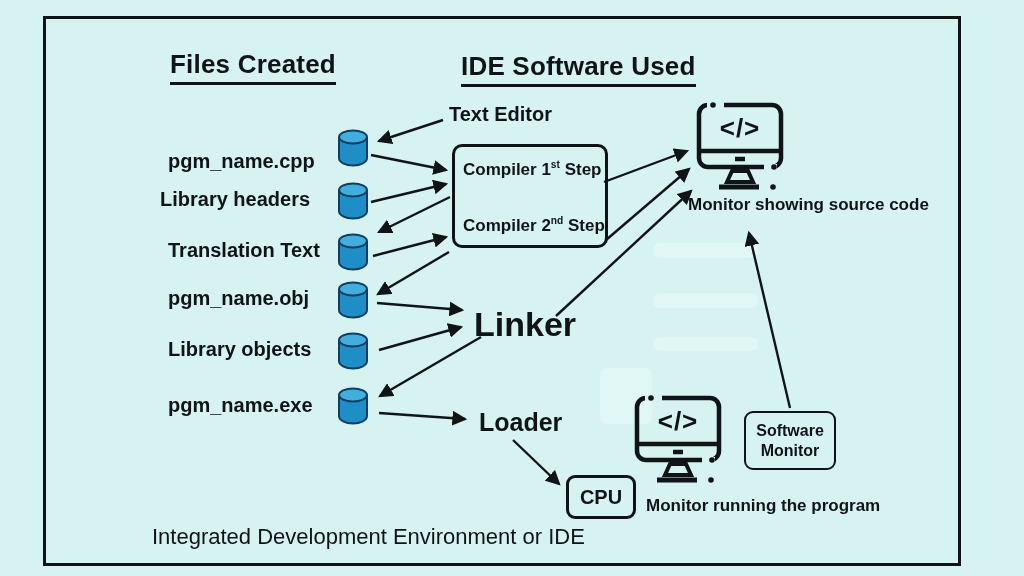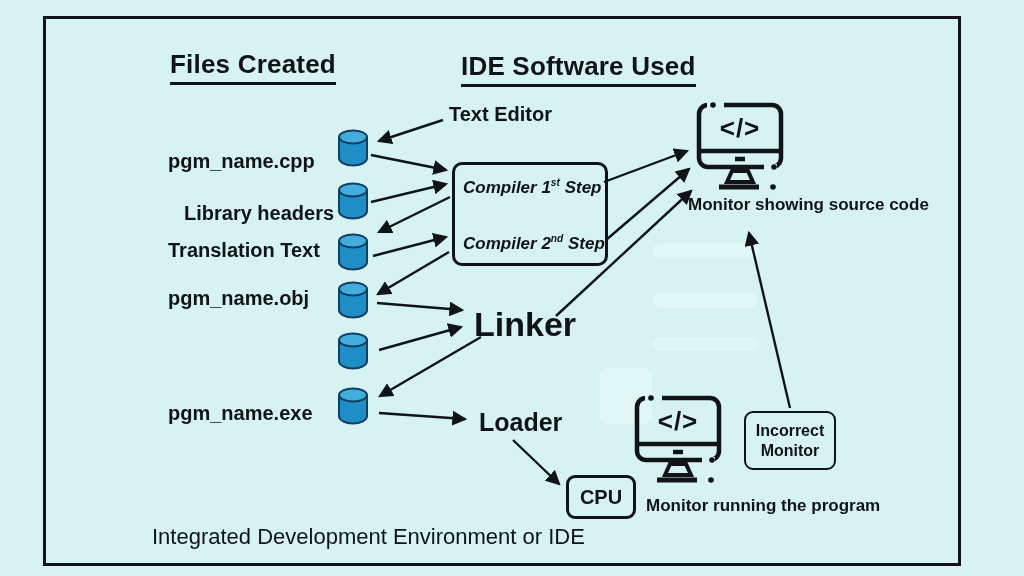--- a/index.html
+++ b/index.html
@@ -66,24 +66,25 @@
   <div class="abs frame"></div>
 
   <div class="abs" style="left:170px;top:49px;">
     <span class="heading">Files Created</span>
   </div>
   <div class="abs" style="left:461px;top:51px;">
     <span class="heading">IDE Software Used</span>
   </div>
 
   <div class="abs file-label" style="left:168px;top:136px;margin-top:14px;">pgm_name.cpp</div>
-  <div class="abs file-label" style="left:184px;top:188px;margin-top:14px;">Library headers</div>
+  <div class="abs file-label" style="left:160px;top:188px;">Library headers</div>
   <div class="abs file-label" style="left:168px;top:239px;">Translation Text</div>
   <div class="abs file-label" style="left:168px;top:287px;">pgm_name.obj</div>
-  <div class="abs file-label" style="left:168px;top:394px;margin-top:8px;">pgm_name.exe</div>
+  <div class="abs file-label" style="left:168px;top:338px;">Library objects</div>
+  <div class="abs file-label" style="left:168px;top:394px;">pgm_name.exe</div>
 
   <svg class="abs" style="left:336px;top:128px;" width="34" height="40" viewBox="0 0 34 40">
     <path class="cyl-body" d="M3 9 V30 a14 7.5 0 0 0 28 0 V9"></path>
       <ellipse class="cyl-top" cx="17" cy="9" rx="14" ry="6.5"></ellipse>
     </svg>
   <svg class="abs" style="left:336px;top:181px;" width="34" height="40" viewBox="0 0 34 40">
     <path class="cyl-body" d="M3 9 V30 a14 7.5 0 0 0 28 0 V9"></path>
       <ellipse class="cyl-top" cx="17" cy="9" rx="14" ry="6.5"></ellipse>
     </svg>
   <svg class="abs" style="left:336px;top:232px;" width="34" height="40" viewBox="0 0 34 40">
@@ -98,21 +99,21 @@
     <path class="cyl-body" d="M3 9 V30 a14 7.5 0 0 0 28 0 V9"></path>
       <ellipse class="cyl-top" cx="17" cy="9" rx="14" ry="6.5"></ellipse>
     </svg>
   <svg class="abs" style="left:336px;top:386px;" width="34" height="40" viewBox="0 0 34 40">
     <path class="cyl-body" d="M3 9 V30 a14 7.5 0 0 0 28 0 V9"></path>
       <ellipse class="cyl-top" cx="17" cy="9" rx="14" ry="6.5"></ellipse>
     </svg>
 
   <div class="abs sw-label" style="left:449px;top:103px;font-size:20px;">Text Editor</div>
 
-  <div class="abs compiler-box" style="left:452px;top:162px;font-style:italic;">
+  <div class="abs compiler-box" style="left:452px;top:144px;">
     <div class="compiler-step" style="top:12px;"><span>Compiler 1</span><sup>st</sup><span> Step</span></div>
     <div class="compiler-step" style="top:68px;"><span>Compiler 2</span><sup>nd</sup><span> Step</span></div>
   </div>
 
   <div class="abs sw-label" style="left:474px;top:305px;font-size:34px;">Linker</div>
   <div class="abs sw-label" style="left:479px;top:408px;font-size:25px;">Loader</div>
 
   <div class="abs mini-box" style="left:566px;top:475px;width:64px;height:38px;font-size:20px;text-align:right;">
     <span>CPU</span>
   </div>
@@ -145,21 +146,21 @@
       <line class="monitor-stroke" x1="41" y1="59" x2="51" y2="59" stroke-width="4.5"></line>
       <polygon class="monitor-stroke" points="38,71 54,71 59,82 33,82" stroke-width="4"></polygon>
       <line class="monitor-stroke" x1="25" y1="87" x2="65" y2="87" stroke-width="5"></line>
       <circle class="dot" cx="79" cy="87" r="2.8"></circle>
     </svg>
     <div class="glyph">&lt;/&gt;</div>
   </div>
   <div class="abs monitor-caption" style="left:646px;top:496px;">Monitor running the program</div>
 
   <div class="abs outputs-box" style="left:744px;top:411px;width:88px;height:55px;">
-    <span>Incorrect</span>
+    <span>Software</span>
     <span>Monitor</span>
   </div>
 
   <div class="abs footer" style="left:152px;top:524px;">Integrated Development Environment or IDE</div>
 
   <svg id="arrow-layer" width="1024" height="576" viewBox="0 0 1024 576">
     <defs>
       <marker id="ah" viewBox="0 0 10 10" refX="8.5" refY="5" markerWidth="6.2" markerHeight="6.2" orient="auto-start-reverse">
         <path d="M0,0 L10,5 L0,10 z"></path>
       </marker>

